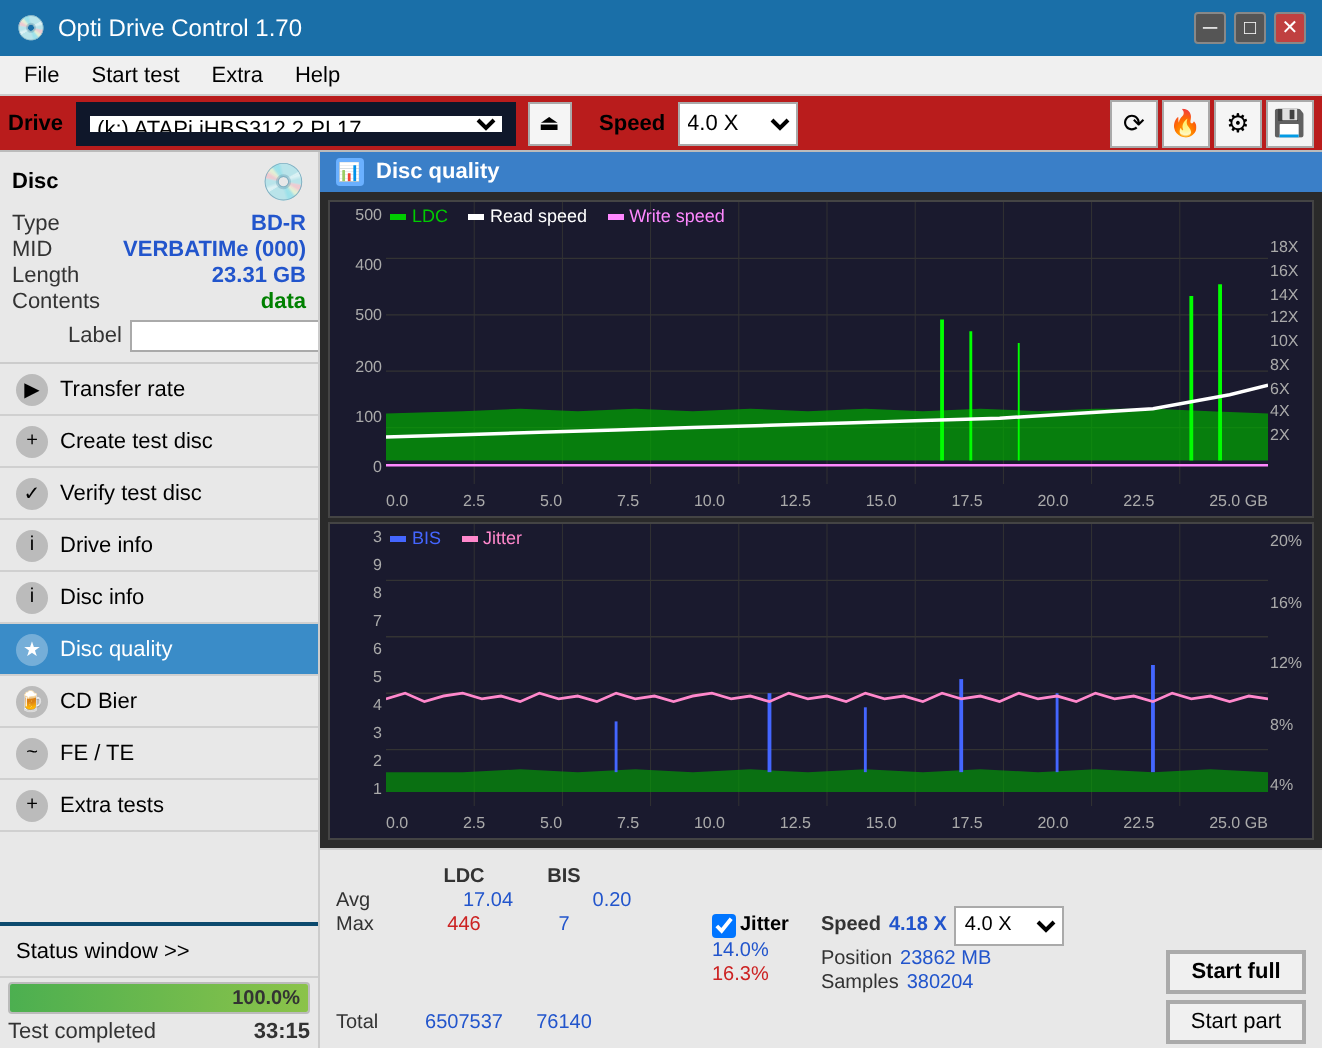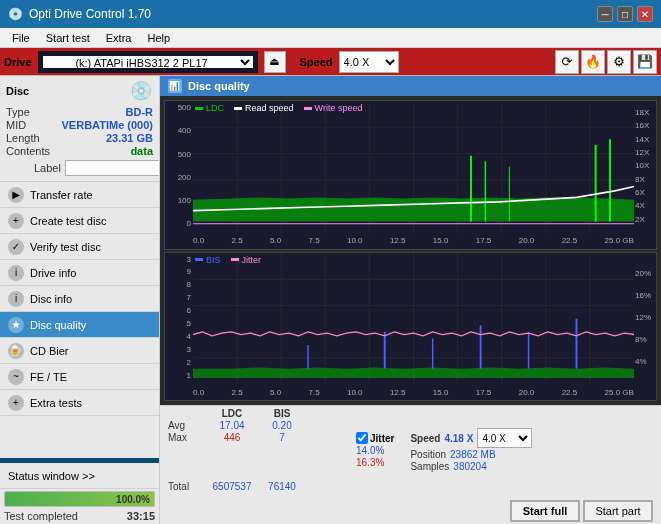--- a/index.html
+++ b/index.html
@@ -12,21 +12,21 @@
     .titlebar-btn { width: 16px; height: 16px; background: #555; border: 1px solid #888; color: white; font-size: 10px; display: flex; align-items: center; justify-content: center; cursor: pointer; border-radius: 2px; }
     .titlebar-btn.close { background: #c04040; }
 
     
     .menubar { background: #f0f0f0; height: 20px; display: flex; align-items: center; padding: 0 4px; border-bottom: 1px solid #ccc; }
     .menubar-item { padding: 2px 8px; font-size: 11px; cursor: pointer; }
 
     
     .drivebar { background: #b91c1c; height: 28px; display: flex; align-items: center; padding: 0 4px; border-bottom: 1px solid #bbb; gap: 6px; }
     .drivebar-label { font-weight: bold; font-size: 11px; }
-    .drive-select { height: 22px; font-size: 11px; width: 220px; border: 5px solid #0f172a; background: white; text-align: center; }
+    .drive-select { height: 22px; font-size: 11px; width: 220px; border: 7px solid #0f172a; background: white; }
     .eject-btn { width: 22px; height: 22px; border: 1px solid #aaa; background: #f5f5f5; display: flex; align-items: center; justify-content: center; cursor: pointer; }
     .speed-label { font-weight: bold; font-size: 11px; margin-left: 8px; }
     .speed-select { height: 22px; font-size: 11px; width: 60px; border: 1px solid #aaa; background: white; }
     .toolbar-btns { display: flex; gap: 2px; margin-left: auto; }
     .toolbar-btn { width: 24px; height: 24px; border: 1px solid #aaa; background: #f5f5f5; display: flex; align-items: center; justify-content: center; cursor: pointer; font-size: 13px; }
 
     
     .main-layout { display: flex; height: calc(524px - 28px - 20px - 28px); }
 
     
@@ -45,21 +45,21 @@
 
     
     .nav-items { flex: 1; overflow: hidden; }
     .nav-item { display: flex; align-items: center; height: 26px; padding: 0 8px; cursor: pointer; font-size: 11px; border-bottom: 1px solid #d0d0d0; gap: 6px; }
     .nav-item.active { background: #3a8cc8; color: white; }
     .nav-item .nav-icon { width: 16px; height: 16px; border-radius: 50%; display: flex; align-items: center; justify-content: center; font-size: 10px; }
     .nav-item.active .nav-icon { background: rgba(255,255,255,0.3); }
     .nav-item:not(.active) .nav-icon { background: #bbb; }
 
     
-    .status-area { border-top: 5px solid #0c4a6e; }
+    .status-area { border-top: 2px solid #0c4a6e; }
     .status-window-btn { display: flex; align-items: center; height: 26px; padding: 0 8px; cursor: pointer; font-size: 11px; border-bottom: 1px solid #d0d0d0; gap: 6px; }
     .progress-bar-container { height: 16px; background: #e0e0e0; border: 1px solid #bbb; margin: 2px 4px; border-radius: 2px; overflow: hidden; position: relative; }
     .progress-bar-fill { height: 100%; background: linear-gradient(to right, #4caf50, #8bc34a); width: 100%; }
     .progress-bar-text { position: absolute; top: 0; right: 4px; font-size: 10px; line-height: 16px; color: #333; font-weight: bold; }
 
     
     .main-content { flex: 1; background: #f5f5f5; display: flex; flex-direction: column; overflow: hidden; }
 
     
     .chart-header { background: #3a7fc8; color: white; height: 20px; display: flex; align-items: center; padding: 0 8px; font-size: 11px; font-weight: bold; gap: 6px; }
@@ -255,21 +255,21 @@
 
         <div class="y-axis">
           <span class="y-label">500</span>
           <span class="y-label">400</span>
           <span class="y-label">500</span>
           <span class="y-label">200</span>
           <span class="y-label">100</span>
           <span class="y-label">0</span>
         </div>
 
-        <div class="y-axis-right" style="font-size:8px;color:#aaa;display:flex;flex-direction:column;justify-content:space-between;padding:7px 1px;">
+        <div class="y-axis-right" style="font-size:8px;color:#aaa;display:flex;flex-direction:column;justify-content:space-between;padding:18px 1px;">
           <span>18X</span>
           <span>16X</span>
           <span>14X</span>
           <span>12X</span>
           <span>10X</span>
           <span>8X</span>
           <span>6X</span>
           <span>4X</span>
           <span>2X</span>
         </div>
@@ -339,21 +339,21 @@
           <span class="y-label">8</span>
           <span class="y-label">7</span>
           <span class="y-label">6</span>
           <span class="y-label">5</span>
           <span class="y-label">4</span>
           <span class="y-label">3</span>
           <span class="y-label">2</span>
           <span class="y-label">1</span>
         </div>
 
-        <div class="y-axis-right" style="font-size:8px;color:#aaa;display:flex;flex-direction:column;justify-content:space-between;padding:16px 1px;">
+        <div class="y-axis-right" style="font-size:8px;color:#aaa;display:flex;flex-direction:column;justify-content:space-between;padding:4px 1px;">
           <span>20%</span>
           <span>16%</span>
           <span>12%</span>
           <span>8%</span>
           <span>4%</span>
         </div>
 
         <div class="chart-plot">
           <svg class="chart-svg" viewBox="0 0 460 100" preserveAspectRatio="none">
 
@@ -402,21 +402,21 @@
     </div>
 
     <div class="stats-row">
 
       <div style="display:flex;flex-direction:column;gap:1px;min-width:180px;">
         <div style="display:flex;gap:8px;align-items:center;">
           <span style="width:32px;font-size:10px;color:#333;"></span>
           <span style="width:48px;font-size:10px;font-weight:bold;color:#333;text-align:center;">LDC</span>
           <span style="width:36px;font-size:10px;font-weight:bold;color:#333;text-align:center;">BIS</span>
         </div>
-        <div style="display:flex;gap:8px;align-items:center;">
+        <div style="display:flex;gap:20px;align-items:center;">
           <span style="width:32px;font-size:10px;color:#333;">Avg</span>
           <span style="width:48px;font-size:10px;color:#2255cc;text-align:center;">17.04</span>
           <span style="width:36px;font-size:10px;color:#2255cc;text-align:center;">0.20</span>
         </div>
         <div style="display:flex;gap:8px;align-items:center;">
           <span style="width:32px;font-size:10px;color:#333;">Max</span>
           <span style="width:48px;font-size:10px;color:#cc2222;text-align:center;">446</span>
           <span style="width:36px;font-size:10px;color:#2255cc;text-align:center;">7</span>
         </div>
         <div style="display:flex;gap:8px;align-items:center;margin-top:37px;">
@@ -450,21 +450,21 @@
         <div style="display:flex;gap:4px;align-items:center;">
           <span style="font-size:10px;color:#333;">Position</span>
           <span style="font-size:10px;color:#2255cc;">23862 MB</span>
         </div>
         <div style="display:flex;gap:4px;align-items:center;text-align:center;">
           <span style="font-size:10px;color:#333;">Samples</span>
           <span style="font-size:10px;color:#2255cc;">380204</span>
         </div>
       </div>
 
-      <div style="display:flex;gap:3px;margin-left:auto;">
+      <div style="display:flex;flex-direction:column;gap:3px;margin-left:auto;margin-top:48px;">
         <button class="start-full-btn">Start full</button>
         <button class="start-part-btn">Start part</button>
       </div>
 
     </div>
 
   </div>
 </div>
 
 </body></html>

